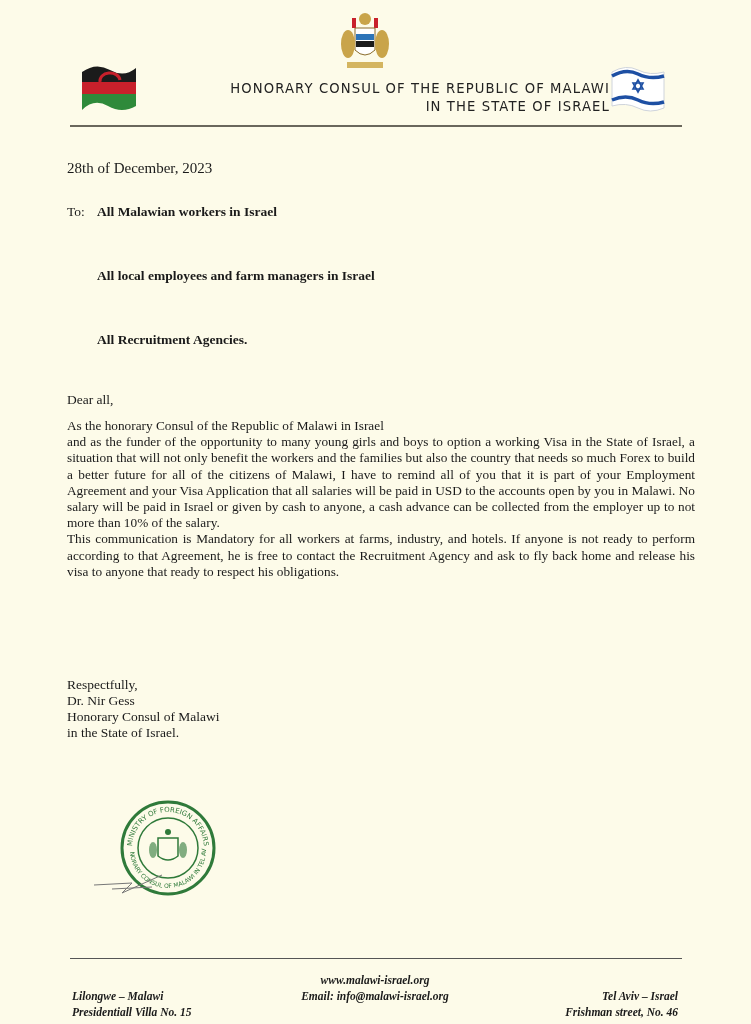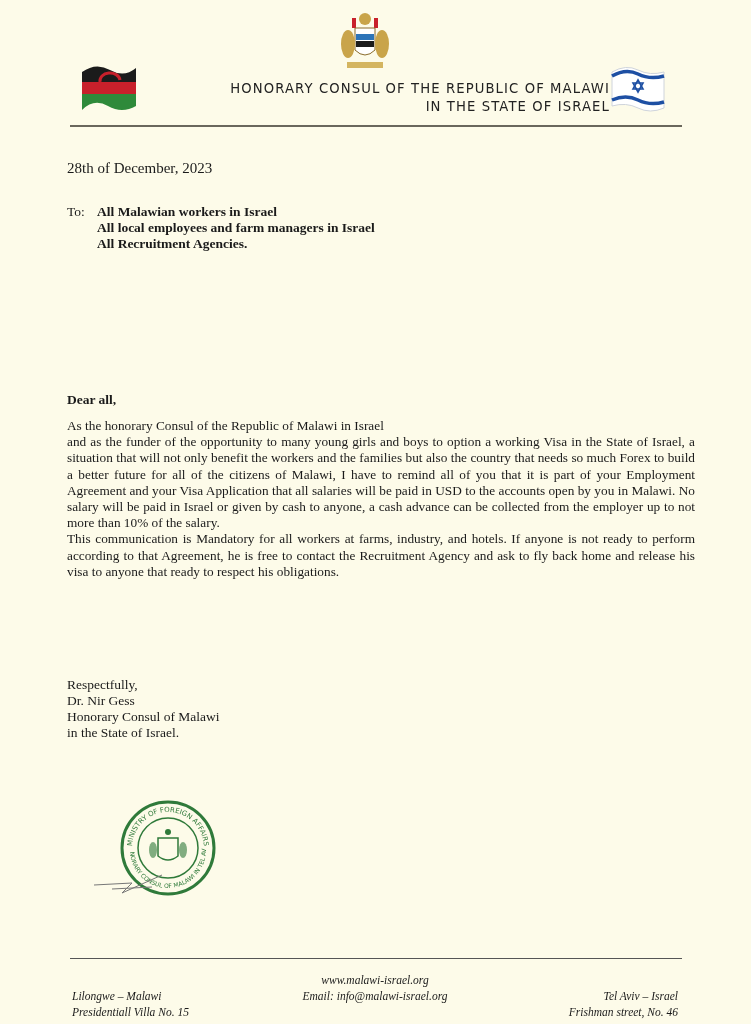--- a/index.html
+++ b/index.html
@@ -16,29 +16,29 @@
       text-align: right;
       font-family: "DejaVu Sans", sans-serif;
       font-size: 13.2px; letter-spacing: 1.1px; color: #222; line-height: 18px;
     }
     .header-rule { left: 70px; width: 612px; top: 125px; height: 2px; background: #6a675c; }
     .footer-rule { left: 70px; width: 612px; top: 958px; height: 1px; background: #555; }
     .date { left: 67px; top: 160px; font-size: 15px; }
     .to-block { left: 67px; top: 204px; font-size: 13.5px; line-height: 16px; }
     .to-label { display: inline-block; width: 30px; }
     .to-line { font-weight: bold; }
-    .to-indent { padding-left: 30px; }
-    .greeting { left: 67px; top: 392px; font-size: 13.5px; font-weight: bold; }
+    .to-indent { padding-left: 30px; margin-top: 48px; }
+    .greeting { left: 67px; top: 392px; font-size: 13.5px; font-weight: normal; }
     .body-text {
       left: 67px; top: 418px; width: 628px;
       font-size: 13.3px; line-height: 16.2px; text-align: justify;
     }
     .body-text p { margin: 0; }
     .closing { left: 67px; top: 677px; font-size: 13.5px; line-height: 16px; }
-    .footer-col { top: 972px; font-style: italic; font-size: 11.5px; line-height: 16px; }
+    .footer-col { top: 972px; font-style: italic; font-size: 11.5px; line-height: 16px; font-weight: bold; }
     .footer-left { left: 72px; top: 988px; }
     .footer-center { left: 250px; width: 250px; text-align: center; }
     .footer-right { left: 480px; width: 198px; top: 988px; text-align: right; }
   </style>
 </head>
 <body>
 
 <svg class="abs" style="left:78px;top:62px" width="62" height="54" viewBox="0 0 62 54">
   <defs>
       <clipPath id="mwf">

